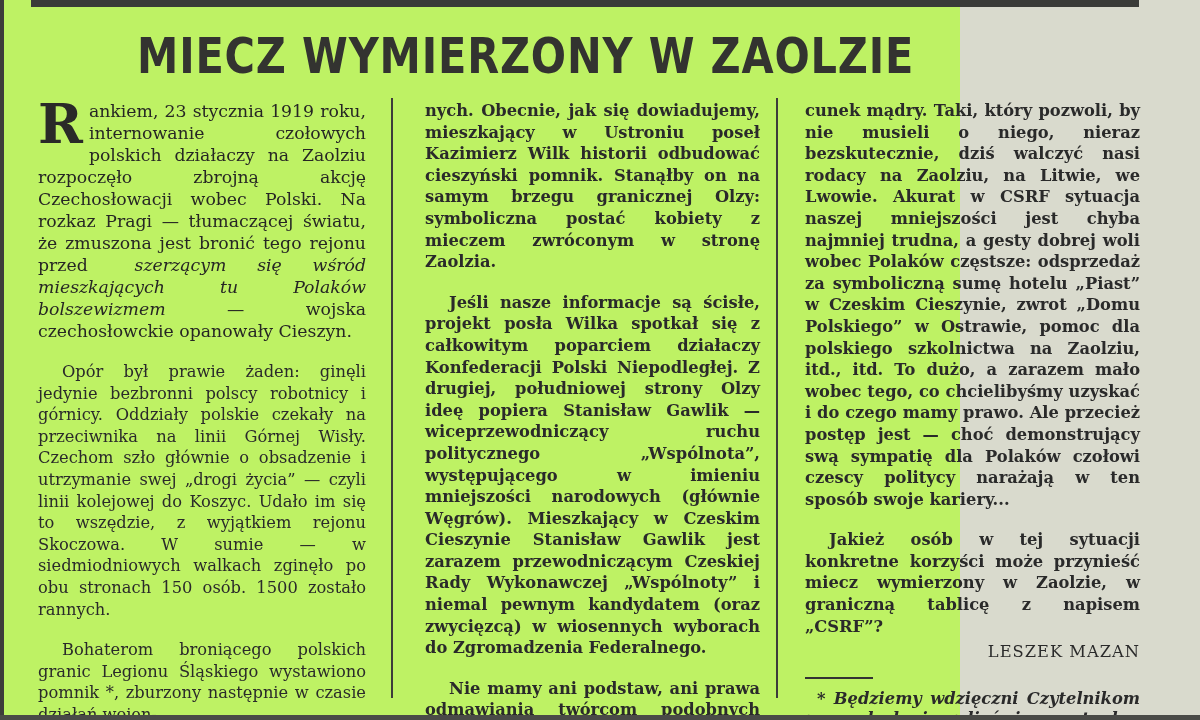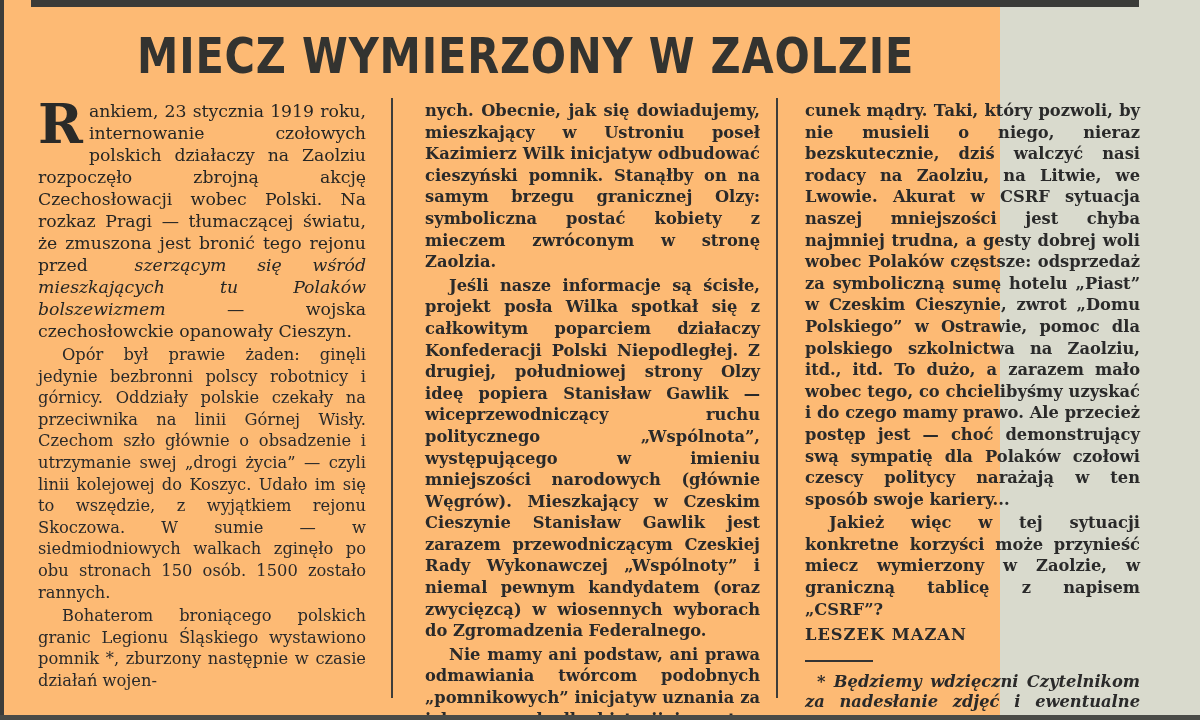--- a/index.html
+++ b/index.html
@@ -5,22 +5,21 @@
     html, body { margin: 0; padding: 0; }
     body {
       width: 1200px; height: 720px; overflow: hidden;
       background: #d9dacd;
       font-family: "DejaVu Serif", serif;
       color: #2a2a2a;
       position: relative;
     }
     .page {
       position: absolute; left: 0; top: 0; width: 960px; height: 720px;
-      background: #fdba74;
-      padding-left: 40px;
+      background: #bef264;
     }
     .left-border {
       position: absolute; left: 0; top: 0; width: 4px; height: 720px; background: #3d3d3a;
     }
     .top-bar {
       position: absolute; left: 31px; top: 0; width: 1108px; height: 7px; background: #3a3b38;
     }
     .bottom-bar {
       position: absolute; left: 0; top: 715px; width: 1200px; height: 5px; background: #4a4b47;
     }
@@ -31,39 +30,39 @@
       color: #333330; white-space: nowrap;
       transform: scaleX(0.83); transform-origin: left top;
     }
     .col {
       position: absolute; top: 100px;
       font-size: 16.3px; line-height: 21.6px;
       text-align: justify; text-align-last: auto;
       hyphens: manual;
     }
     .col p { margin: 0; }
-    .col p + p { margin-top: 2px; }
+    .col p + p { margin-top: 19px; }
     .col p.indent { text-indent: 24px; }
     .col1 { left: 38px; width: 328px; }
     .col1 .lead { font-size: 17.3px; line-height: 22px; font-weight: normal; color: #262624; }
     .col1 .bold { font-weight: normal; }
     .col2 { left: 425px; width: 335px; font-weight: bold; }
     .col3 { left: 805px; width: 335px; font-weight: bold; }
     .rule {
       position: absolute; top: 98px; width: 1.5px; height: 600px; background: #3d3d3a;
     }
     .rule1 { left: 391px; }
     .rule2 { left: 776px; }
     .dropcap {
       float: left; font-size: 54px; line-height: 44px; height: 44px;
       margin: 0 6px 0 0; padding-top: 2px; font-weight: bold; color: #2a2a28;
     }
     em { font-style: italic; margin-left: 16px; }
     .byline {
-      text-align: left; font-weight: bold; letter-spacing: 1px; margin-top: 4px !important;
+      text-align: right; font-weight: normal; letter-spacing: 1px; margin-top: 4px !important;
     }
     .footrule {
       width: 68px; height: 2px; background: #333; margin: 14px 0 10px 0;
     }
     .footnote {
       font-style: italic; font-weight: bold; text-indent: 12px; line-height: 20.5px;
     }
   </style>
 </head>
 <body>
@@ -76,29 +75,29 @@
 
   <div class="col col1">
     <p class="lead"><span class="dropcap">R</span><span>ankiem, 23 stycznia 1919 roku, internowanie czołowych polskich działaczy na Zaolziu rozpoczęło zbrojną akcję Czechosłowacji wobec Polski. Na rozkaz Pragi — tłumaczącej światu, że zmuszona jest bronić tego rejonu przed </span><em>szerzącym się wśród mieszkających tu Polaków bolszewizmem</em><span> — wojska czechosłowckie opanowały Cieszyn.</span></p>
     <p class="indent bold">Opór był prawie żaden: ginęli jedynie bezbronni polscy robotnicy i górnicy. Oddziały polskie czekały na przeciwnika na linii Górnej Wisły. Czechom szło głównie o obsadzenie i utrzymanie swej „drogi życia” — czyli linii kolejowej do Koszyc. Udało im się to wszędzie, z wyjątkiem rejonu Skoczowa. W sumie — w siedmiodniowych walkach zginęło po obu stronach 150 osób. 1500 zostało rannych.</p>
     <p class="indent bold">Bohaterom broniącego polskich granic Legionu Śląskiego wystawiono pomnik *, zburzony następnie w czasie działań wojen-</p>
   </div>
 
   <div class="rule rule1"></div>
 
   <div class="col col2">
-    <p>nych. Obecnie, jak się dowiadujemy, mieszkający w Ustroniu poseł Kazimierz Wilk inicjatyw odbudować cieszyński pomnik. Stanąłby on na samym brzegu granicznej Olzy: symboliczna postać kobiety z mieczem zwróconym w stronę Zaolzia.</p>
+    <p>nych. Obecnie, jak się dowiadujemy, mieszkający w Ustroniu poseł Kazimierz Wilk historii odbudować cieszyński pomnik. Stanąłby on na samym brzegu granicznej Olzy: symboliczna postać kobiety z mieczem zwróconym w stronę Zaolzia.</p>
     <p class="indent">Jeśli nasze informacje są ścisłe, projekt posła Wilka spotkał się z całkowitym poparciem działaczy Konfederacji Polski Niepodległej. Z drugiej, południowej strony Olzy ideę popiera Stanisław Gawlik — wiceprzewodniczący ruchu politycznego „Wspólnota”, występującego w imieniu mniejszości narodowych (głównie Węgrów). Mieszkający w Czeskim Cieszynie Stanisław Gawlik jest zarazem przewodniczącym Czeskiej Rady Wykonawczej „Wspólnoty” i niemal pewnym kandydatem (oraz zwycięzcą) w wiosennych wyborach do Zgromadzenia Federalnego.</p>
     <p class="indent">Nie mamy ani podstaw, ani prawa odmawiania twórcom podobnych „pomnikowych” inicjatyw uznania za ich szacunek dla historii i męstwa Polaków. Kwestia w tym, że musi to być sza-</p>
   </div>
 
   <div class="rule rule2"></div>
 
   <div class="col col3">
     <p>cunek mądry. Taki, który pozwoli, by nie musieli o niego, nieraz bezskutecznie, dziś walczyć nasi rodacy na Zaolziu, na Litwie, we Lwowie. Akurat w CSRF sytuacja naszej mniejszości jest chyba najmniej trudna, a gesty dobrej woli wobec Polaków częstsze: odsprzedaż za symboliczną sumę hotelu „Piast” w Czeskim Cieszynie, zwrot „Domu Polskiego” w Ostrawie, pomoc dla polskiego szkolnictwa na Zaolziu, itd., itd. To dużo, a zarazem mało wobec tego, co chcielibyśmy uzyskać i do czego mamy prawo. Ale przecież postęp jest — choć demonstrujący swą sympatię dla Polaków czołowi czescy politycy narażają w ten sposób swoje kariery...</p>
-    <p class="indent">Jakież więc w tej sytuacji konkretne korzyści może przynieść miecz wymierzony w Zaolzie, w graniczną tablicę z napisem „CSRF”?</p>
+    <p class="indent">Jakież osób w tej sytuacji konkretne korzyści może przynieść miecz wymierzony w Zaolzie, w graniczną tablicę z napisem „CSRF”?</p>
     <p class="byline">LESZEK MAZAN</p>
     <div class="footrule"></div>
     <p class="footnote">* Będziemy wdzięczni Czytelnikom za nadesłanie zdjęć i ewentualne skorygowanie nazwy pomnika.</p>
   </div>
 
   <div class="bottom-bar"></div>
 </div>
 
 </body></html>

